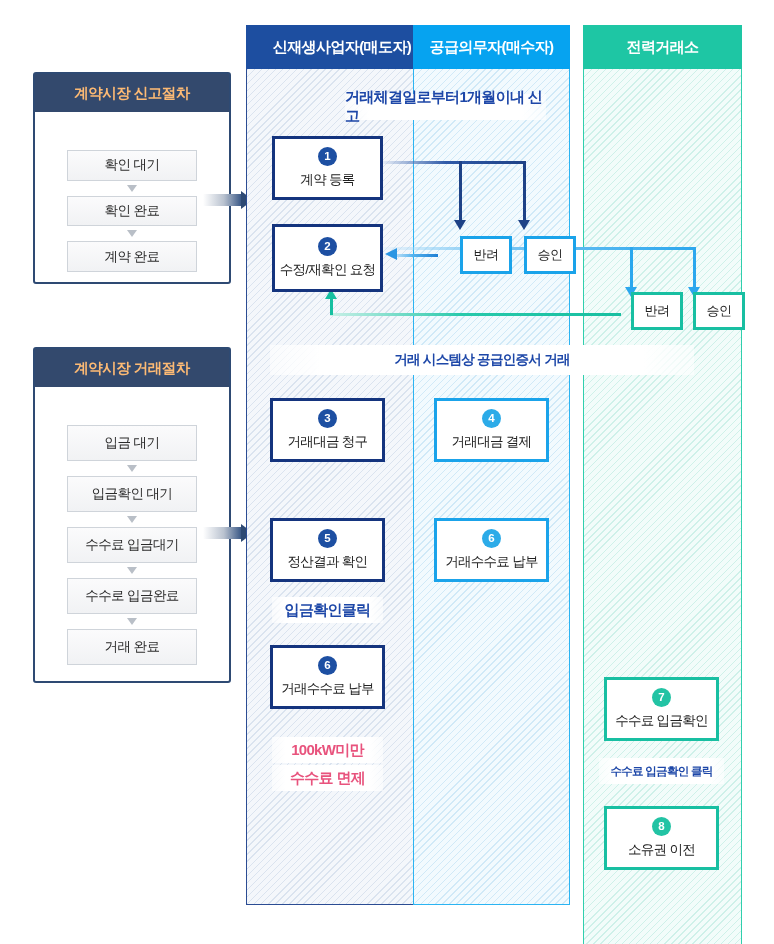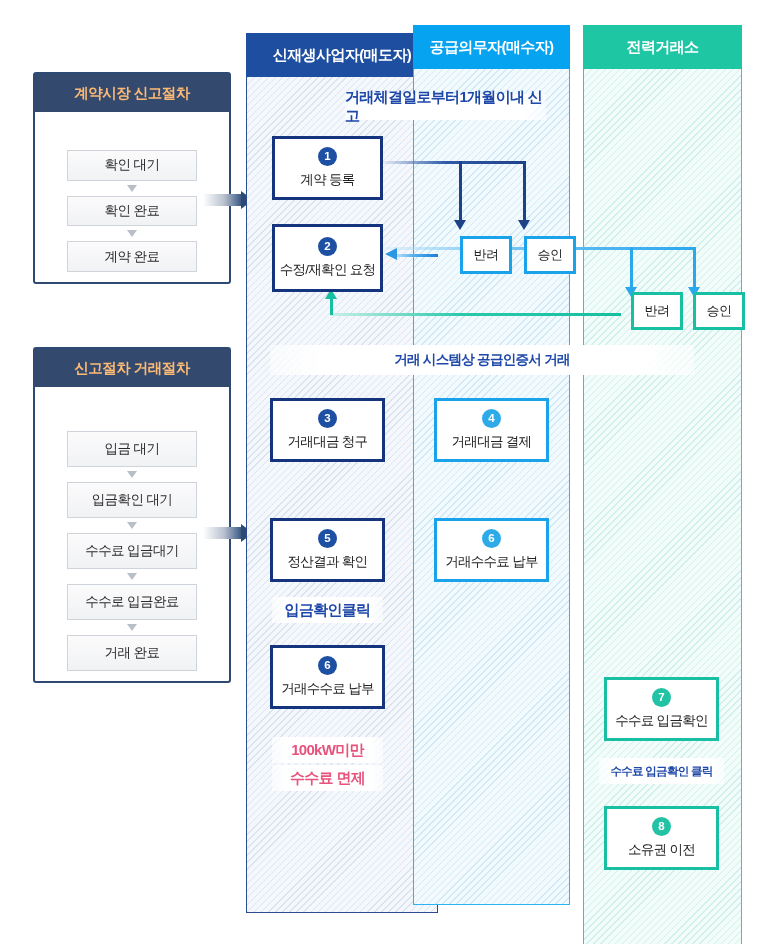--- a/index.html
+++ b/index.html
@@ -24,21 +24,21 @@
     position:absolute;left:0;top:0;width:100%;height:38px;
     background:#33496d;
     color:#fdba74;
     font-size:14.5px;font-weight:bold;
     display:flex;align-items:center;justify-content:center;
     letter-spacing:-0.5px;
   }
   .panel-body{
     position:absolute;left:0;top:38px;width:100%;bottom:0;
     display:flex;flex-direction:column;align-items:center;
-    justify-content:flex-end;
+    justify-content:flex-start;
     padding:10px 0;box-sizing:border-box;margin-top:28px;
   }
   .step-chip{
     width:130px;height:36px;
     border:1px solid #cfd4da;
     background:linear-gradient(180deg,#fbfbfc 0%,#f1f2f4 100%);
     color:#2b2b2b;
     font-size:13.5px;
     display:flex;align-items:center;justify-content:center;
     letter-spacing:-0.6px;
@@ -157,40 +157,40 @@
       <div class="step-chip">계약 완료</div>
     </div>
   </div>
 
   <div class="gray-arrow" style="left:203px;top:191px;width:52px;">
     <div class="shaft"></div>
       <div class="head"></div>
   </div>
 
   <div class="panel" style="left:33px;top:347px;width:198px;height:336px;">
-    <div class="panel-head">신고절차 거래절차</div>
+    <div class="panel-head">계약시장 거래절차</div>
     <div class="panel-body">
       <div class="step-chip">입금 대기</div>
       <div class="chip-arrow"></div>
       <div class="step-chip">입금확인 대기</div>
       <div class="chip-arrow"></div>
       <div class="step-chip">수수료 입금대기</div>
       <div class="chip-arrow"></div>
       <div class="step-chip">수수로 입금완료</div>
       <div class="chip-arrow"></div>
       <div class="step-chip">거래 완료</div>
     </div>
   </div>
 
   <div class="gray-arrow" style="left:203px;top:524px;width:52px;">
     <div class="shaft"></div>
       <div class="head"></div>
   </div>
 
-  <div class="col" style="left:246px;top:25px;width:192px;height:880px;margin-top:8px;">
+  <div class="col" style="left:246px;top:25px;width:192px;height:880px;">
     <div class="col-head" style="background:#1d4ea0;">신재생사업자(매도자)</div>
     <div class="col-body hatch-navy" style="border:1px solid #2b4c93;border-top:none;"></div>
   </div>
 
   <div class="col" style="left:413px;top:25px;width:157px;height:880px;border-radius:22px;">
     <div class="col-head" style="background:#06a3f0;">공급의무자(매수자)</div>
     <div class="col-body hatch-blue" style="border:1px solid #2bb4f2;border-top:none;"></div>
   </div>
 
   <div class="col" style="left:583px;top:25px;width:159px;height:940px;">

